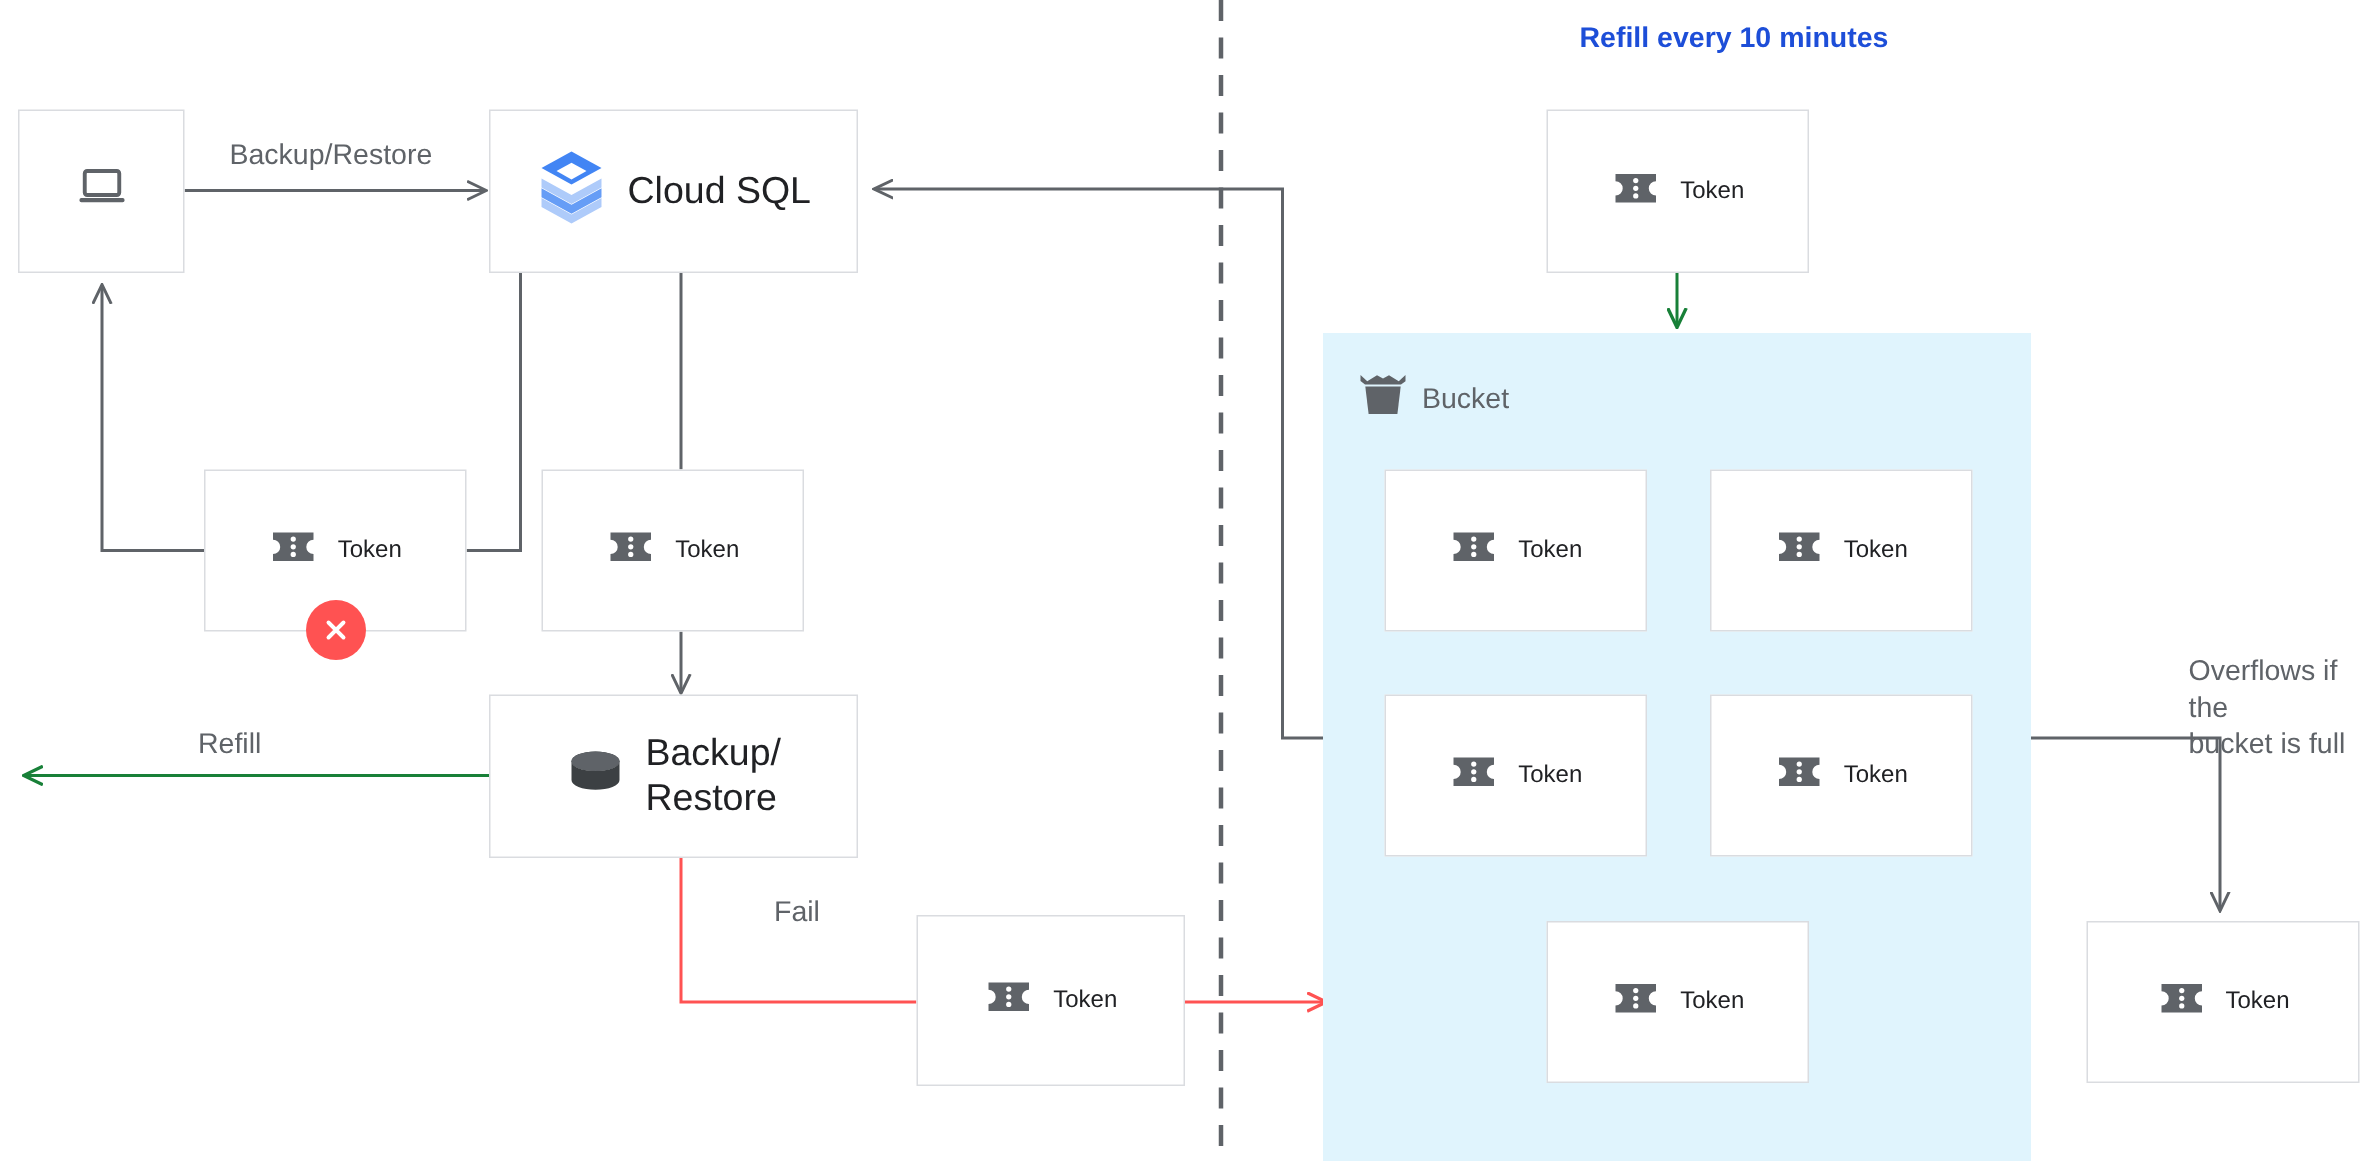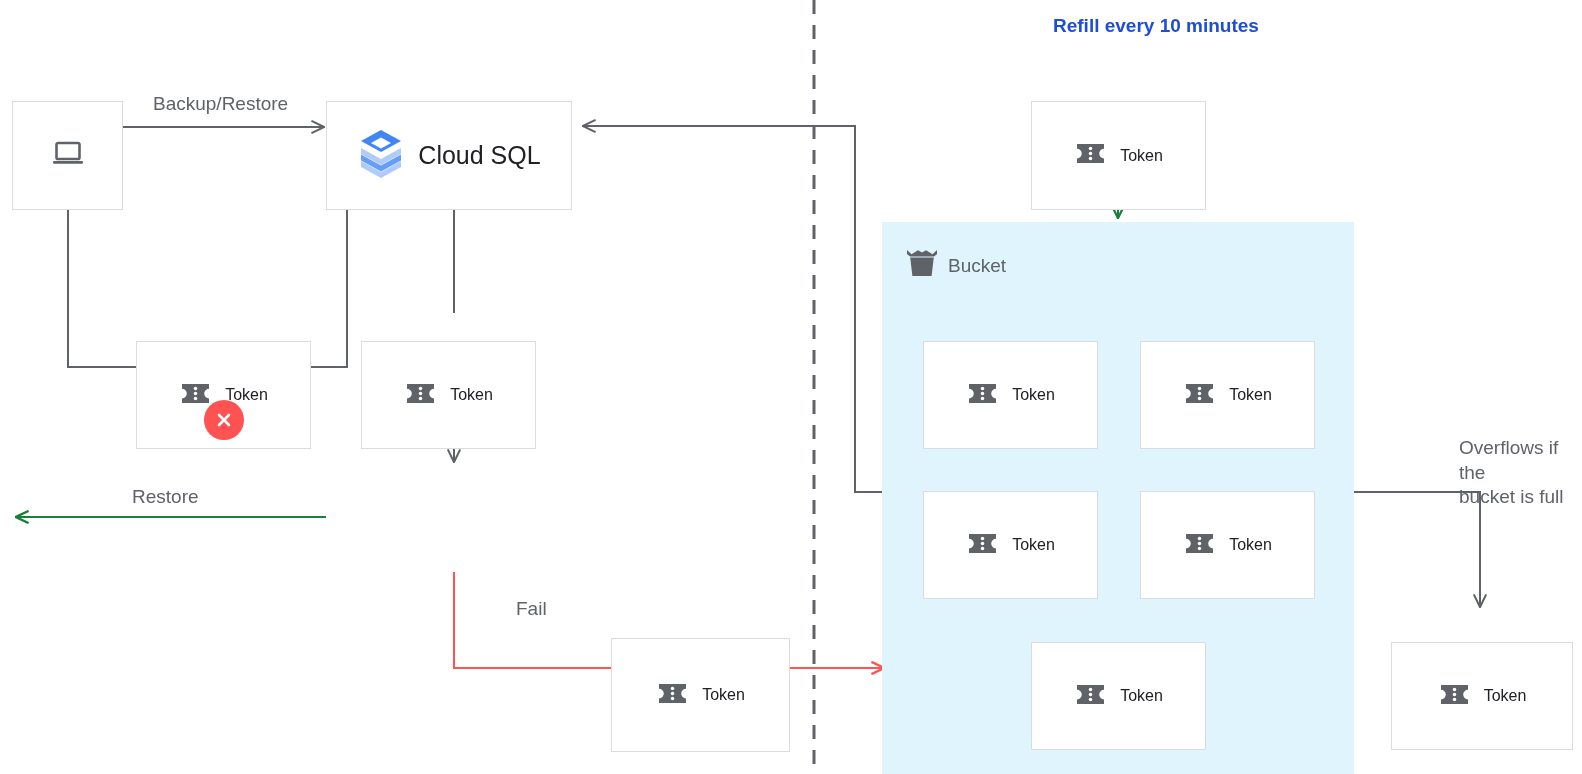--- a/index.html
+++ b/index.html
@@ -26,21 +26,20 @@
     pointer-events: none;
   }
   .node {
     position: absolute;
     box-sizing: border-box;
     background: #ffffff;
     border: 1px solid #dadce0;
     display: flex;
     align-items: center;
     justify-content: center;
-    margin-top: 28px;
   }
   .node-inner {
     display: flex;
     align-items: center;
     gap: 13px;
   }
   .node-label {
     font-size: 25px;
     color: #202124;
     line-height: 1.18;
@@ -265,20 +264,33 @@
           <path d="M3 7 h27 v4.8 a4.8 4.8 0 0 0 0 9.6 V26 H3 v-4.6 a4.8 4.8 0 0 0 0-9.6 Z" fill="#5f6368"></path>
           <circle cx="16.5" cy="11.4" r="1.75" fill="#ffffff"></circle>
           <circle cx="16.5" cy="16.5" r="1.75" fill="#ffffff"></circle>
           <circle cx="16.5" cy="21.6" r="1.75" fill="#ffffff"></circle>
         </svg>
       </span>
       <span class="token-label">Token</span>
     </div>
   </div>
 
+  <div class="node" style="left:326px; top:463px; width:246px; height:109px;">
+    <div class="node-inner">
+      <span>
+        <svg width="40" height="34" viewBox="0 0 40 34">
+          <ellipse cx="20" cy="9.5" rx="16" ry="6.5" fill="#3c4043"></ellipse>
+          <path d="M4 9.5 L4 22 a16 6.5 0 0 0 32 0 L36 9.5 a16 6.5 0 0 1 -32 0 Z" fill="#3c4043"></path>
+          <ellipse cx="20" cy="9.5" rx="16" ry="6.5" fill="#5f6368"></ellipse>
+        </svg>
+      </span>
+      <span class="node-label">Backup/
+Restore</span>
+    </div>
+  </div>
 
   <div class="node" style="left:611px; top:610px; width:179px; height:114px;">
     <div class="node-inner">
       <span>
         <svg width="33" height="33" viewBox="0 0 33 33">
           <path d="M3 7 h27 v4.8 a4.8 4.8 0 0 0 0 9.6 V26 H3 v-4.6 a4.8 4.8 0 0 0 0-9.6 Z" fill="#5f6368"></path>
           <circle cx="16.5" cy="11.4" r="1.75" fill="#ffffff"></circle>
           <circle cx="16.5" cy="16.5" r="1.75" fill="#ffffff"></circle>
           <circle cx="16.5" cy="21.6" r="1.75" fill="#ffffff"></circle>
         </svg>
@@ -312,20 +324,20 @@
         </svg>
       </span>
       <span class="token-label">Token</span>
     </div>
   </div>
 
   <div class="title" style="left:1053px; top:15px;">Refill every 10 minutes</div>
 
   <div class="edge-label" style="left:153px; top:92px;">Backup/Restore</div>
 
-  <div class="edge-label" style="left:132px; top:485px;">Restore</div>
+  <div class="edge-label" style="left:132px; top:485px;">Refill</div>
 
   <div class="edge-label" style="left:516px; top:597px;">Fail</div>
 
   <div class="edge-label" style="left:1411px; top:436px;margin-left:48px;">Overflows if the
 bucket is full</div>
 
 </div>
 
 </body></html>

